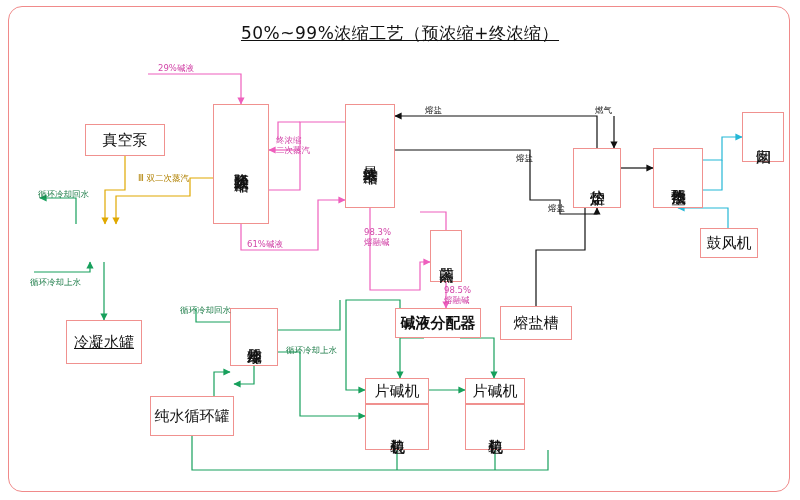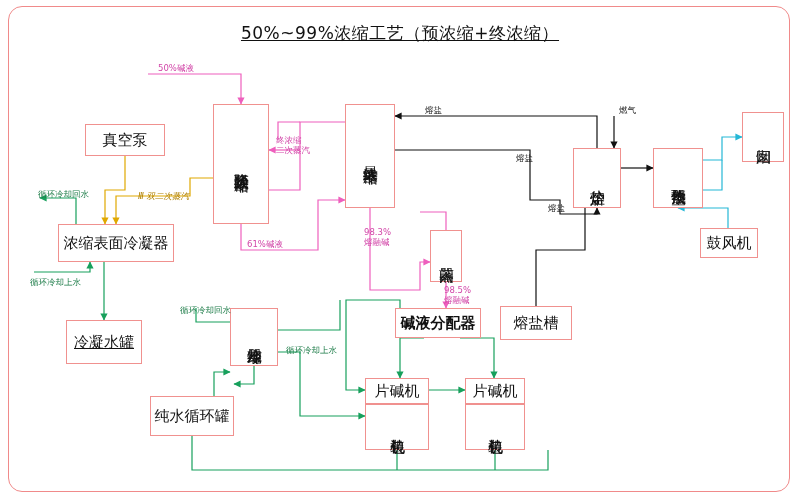--- a/index.html
+++ b/index.html
@@ -173,21 +173,20 @@
   <div class="box" style="left:653px;top:148px;width:50px;height:60px;">
     <span style="writing-mode:vertical-rl;text-orientation:upright;">空气预热器</span>
   </div>
 
   <div class="box" style="left:742px;top:112px;width:42px;height:50px;">
     <span style="writing-mode:vertical-rl;text-orientation:upright;">烟囱</span>
   </div>
 
   <div class="box" style="left:700px;top:228px;width:58px;height:30px;">鼓风机</div>
 
-  <div class="box" style="left:58px;top:224px;width:116px;height:38px;">浓缩表面冷凝器</div>
 
   <div class="box" style="left:66px;top:320px;width:76px;height:44px;text-decoration:underline;">冷凝水罐</div>
 
   <div class="box" style="left:430px;top:230px;width:32px;height:52px;">
     <span style="writing-mode:vertical-rl;text-orientation:upright;">闪蒸器</span>
   </div>
 
   <div class="box" style="left:500px;top:306px;width:72px;height:34px;">熔盐槽</div>
 
   <div class="box" style="left:395px;top:308px;width:86px;height:30px;font-weight:bold;">碱液分配器</div>
@@ -201,30 +200,30 @@
   <div class="box" style="left:365px;top:378px;width:64px;height:26px;">片碱机</div>
   <div class="box" style="left:365px;top:404px;width:64px;height:46px;">
     <span style="writing-mode:vertical-rl;text-orientation:upright;">包装机</span>
   </div>
 
   <div class="box" style="left:465px;top:378px;width:60px;height:26px;">片碱机</div>
   <div class="box" style="left:465px;top:404px;width:60px;height:46px;">
     <span style="writing-mode:vertical-rl;text-orientation:upright;">包装机</span>
   </div>
 
-  <div class="lbl pink" style="left:158px;top:64px;">50%碱液</div>
+  <div class="lbl pink" style="left:158px;top:64px;">29%碱液</div>
   <div class="lbl pink" style="left:276px;top:136px;">终浓缩
 二次蒸汽</div>
-  <div class="lbl gold" style="left:138px;top:192px;font-style:italic;">Ⅲ 双二次蒸汽</div>
+  <div class="lbl gold" style="left:138px;top:174px;">Ⅲ 双二次蒸汽</div>
   <div class="lbl green" style="left:38px;top:190px;">循环冷却回水</div>
   <div class="lbl green" style="left:30px;top:278px;">循环冷却上水</div>
   <div class="lbl pink" style="left:247px;top:240px;">61%碱液</div>
   <div class="lbl" style="left:425px;top:106px;">熔盐</div>
   <div class="lbl" style="left:516px;top:154px;">熔盐</div>
   <div class="lbl" style="left:548px;top:204px;">熔盐</div>
-  <div class="lbl" style="left:608px;top:106px;padding-left:11px;">燃气</div>
+  <div class="lbl" style="left:584px;top:106px;padding-left:11px;">燃气</div>
   <div class="lbl pink" style="left:364px;top:228px;">98.3%
 熔融碱</div>
   <div class="lbl pink" style="left:444px;top:286px;">98.5%
 熔融碱</div>
   <div class="lbl green" style="left:180px;top:306px;">循环冷却回水</div>
   <div class="lbl green" style="left:286px;top:346px;">循环冷却上水</div>
 </div>
 
 </body></html>

